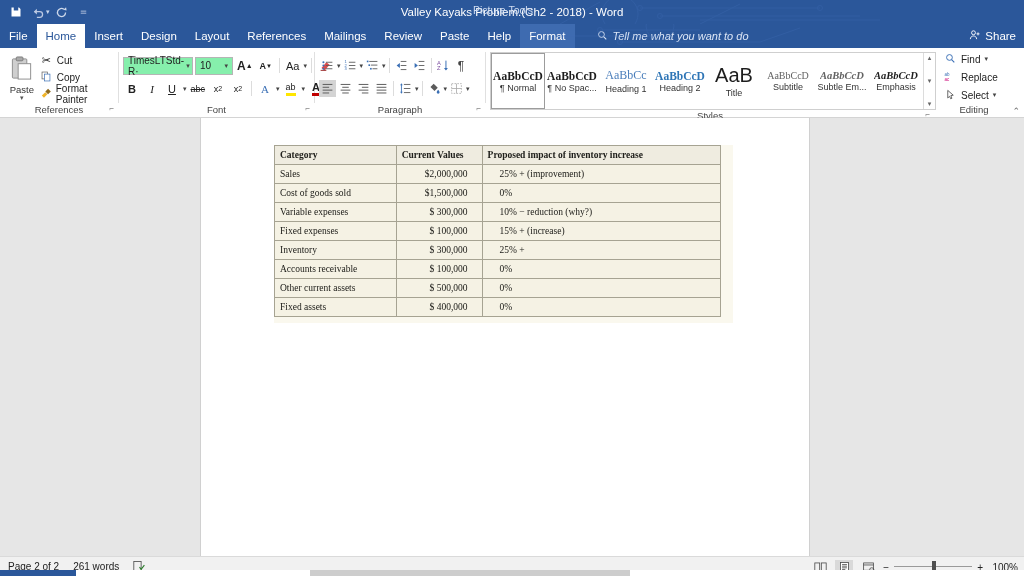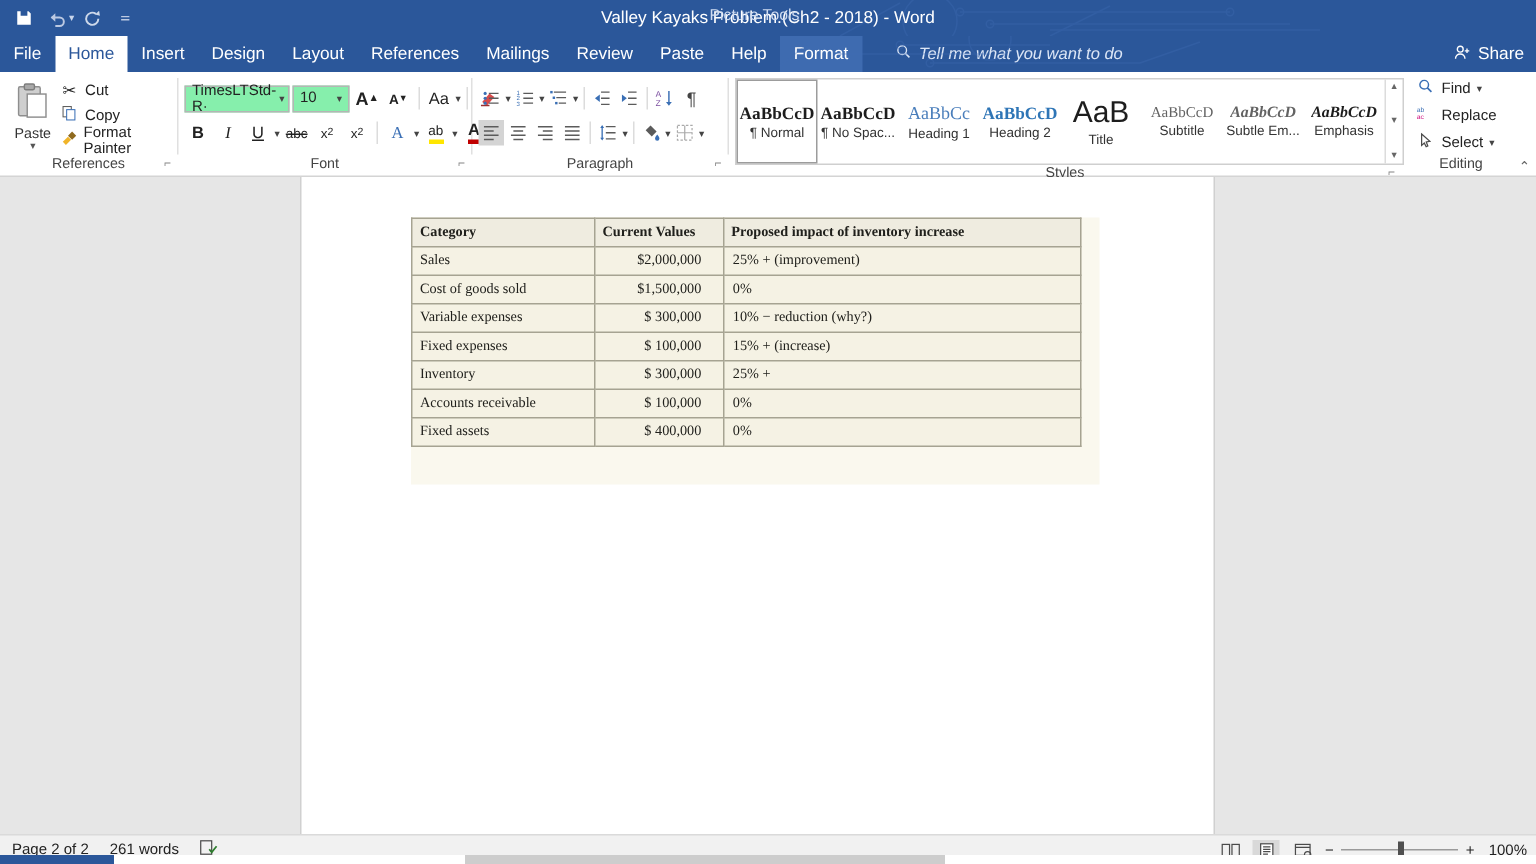--- a/index.html
+++ b/index.html
@@ -167,21 +167,21 @@
     font-family: "Liberation Serif", serif;
     background: #f5f2e4;
   }
   table.doc th, table.doc td {
     border: 1px solid #a6a392;
     font-size: 9.5px; color: #20201c; padding: 2px 5px; height: 19px;
     line-height: 13px; white-space: nowrap; vertical-align: middle;
   }
   table.doc th { font-weight: bold; text-align: left; background: #efece0; }
   table.doc td.num { text-align: right; padding-right: 14px; }
-  table.doc td.numl { text-align: left; padding-left: 6px; }
+  table.doc td.numl { text-align: left; padding-left: 17px; }
   table.doc .c1 { width: 122px; }
   table.doc .c2 { width: 86px; }
   table.doc .c3 { width: 239px; }
 
   
   .statusbar {
     position: absolute; left: 0; bottom: 0; width: 1024px; height: 20px;
     background: #f1f1f1; border-top: 1px solid #dadada;
     display: flex; align-items: center; font-size: 10px; color: #222;
   }
@@ -673,20 +673,25 @@
               <td>Inventory</td>
               <td class="num">$    300,000</td>
               <td class="numl">25%  +</td>
             </tr>
             <tr>
               <td>Accounts receivable</td>
               <td class="num">$    100,000</td>
               <td class="numl">0%</td>
             </tr>
             <tr>
+              <td>Other current assets</td>
+              <td class="num">$    500,000</td>
+              <td class="numl">0%</td>
+            </tr>
+            <tr>
               <td>Fixed assets</td>
               <td class="num">$    400,000</td>
               <td class="numl">0%</td>
             </tr>
           </tbody>
         </table>
       </div>
 
     </div>
 

